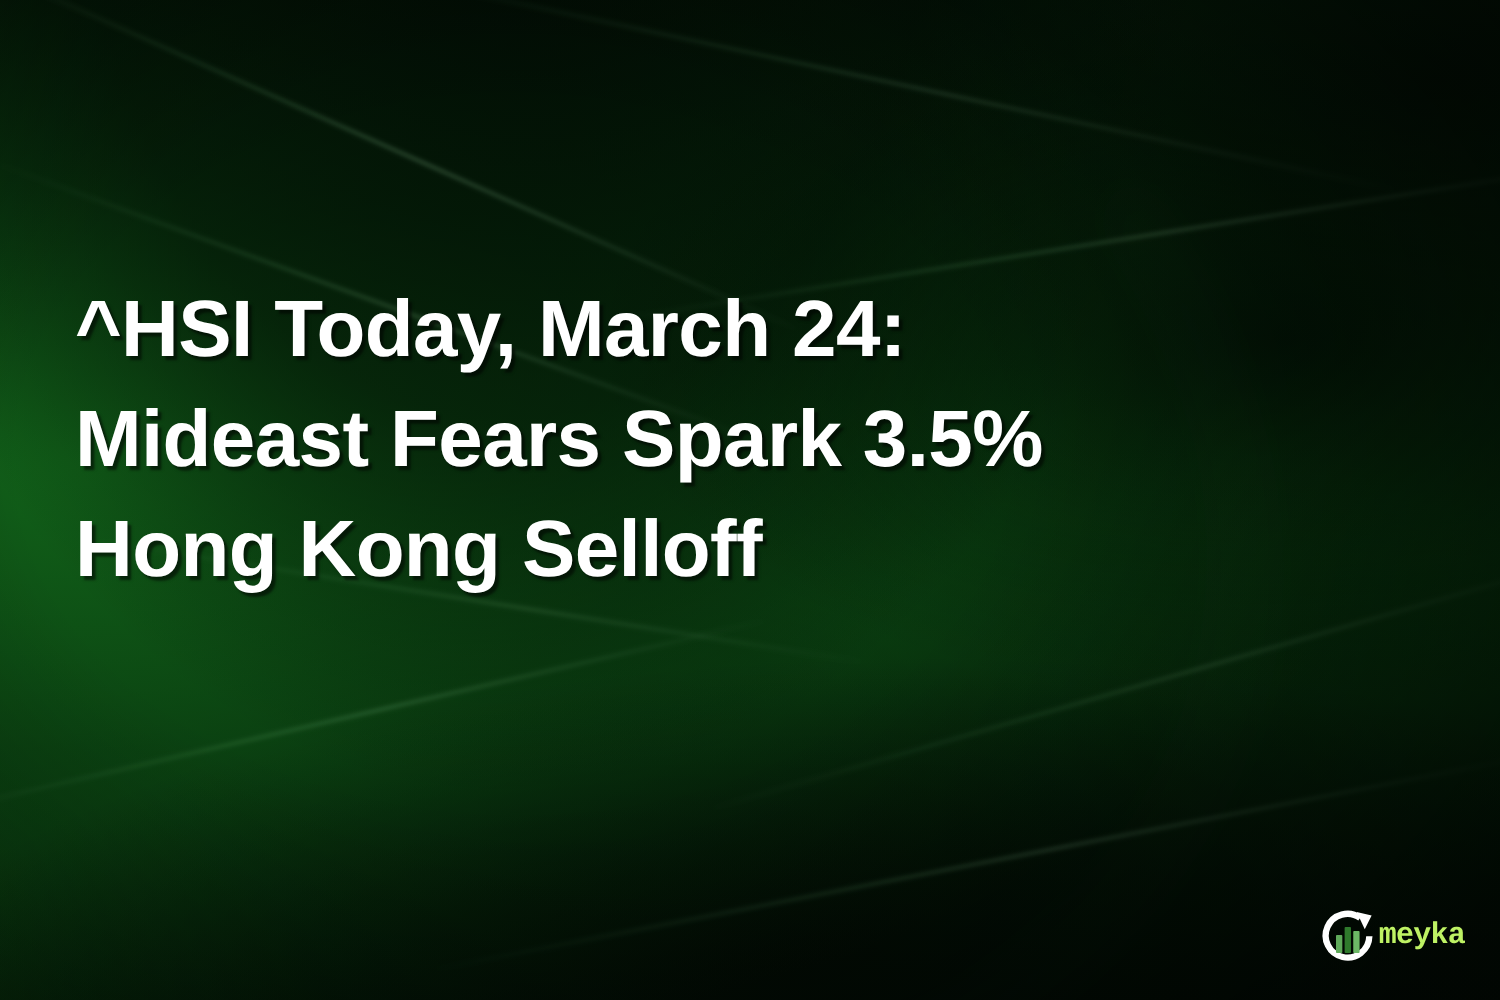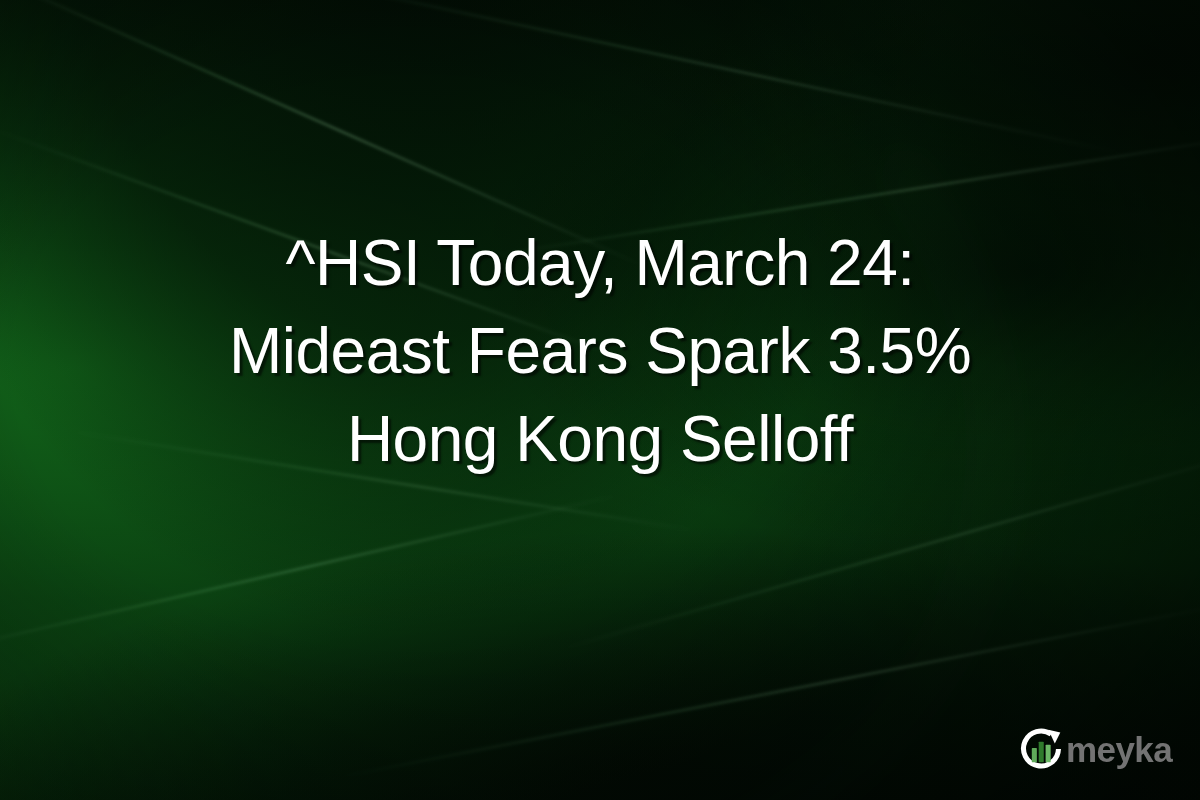--- a/index.html
+++ b/index.html
@@ -117,26 +117,25 @@
   .bg-vignette {
     background: radial-gradient(78% 82% at 34% 46%, rgba(0,0,0,0) 42%, rgba(0,0,0,0.38) 80%, rgba(0,0,0,0.62) 100%);
   }
 
   
   .headline {
     position: absolute;
     left: 0;
     right: 0;
     top: 176px;
-    text-align: center;
-    padding: 0 32px;
+    padding: 0 60px;
     box-sizing: border-box;
     color: #ffffff;
     font-size: 64px;
-    font-weight: 400;
+    font-weight: 700;
     line-height: 88px;
     letter-spacing: -0.5px;
     text-shadow: 3px 3px 2px rgba(0,0,0,0.55);
     white-space: pre-line;
   }
 
   
   .brand {
     position: absolute;
     right: 28px;
@@ -145,26 +144,27 @@
     align-items: center;
     gap: 6px;
   }
   .brand-mark {
     width: 46px;
     height: 46px;
     display: block;
     flex: none;
   }
   .brand-name {
-    color: #737373;
-    font-size: 35px;
+    color: #bef264;
+    font-size: 24px;
     font-weight: 700;
     letter-spacing: -0.6px;
     line-height: 1;
     margin-left: -4px;
+    font-family: Liberation Mono, monospace;
   }
 </style>
 </head>
 <body>
 
 <div id="stage">
 
   <div class="bg-layer bg-base"></div>
   <div class="bg-layer bg-dark-sweep-top"></div>
   <div class="bg-layer bg-dark-lens"></div>

